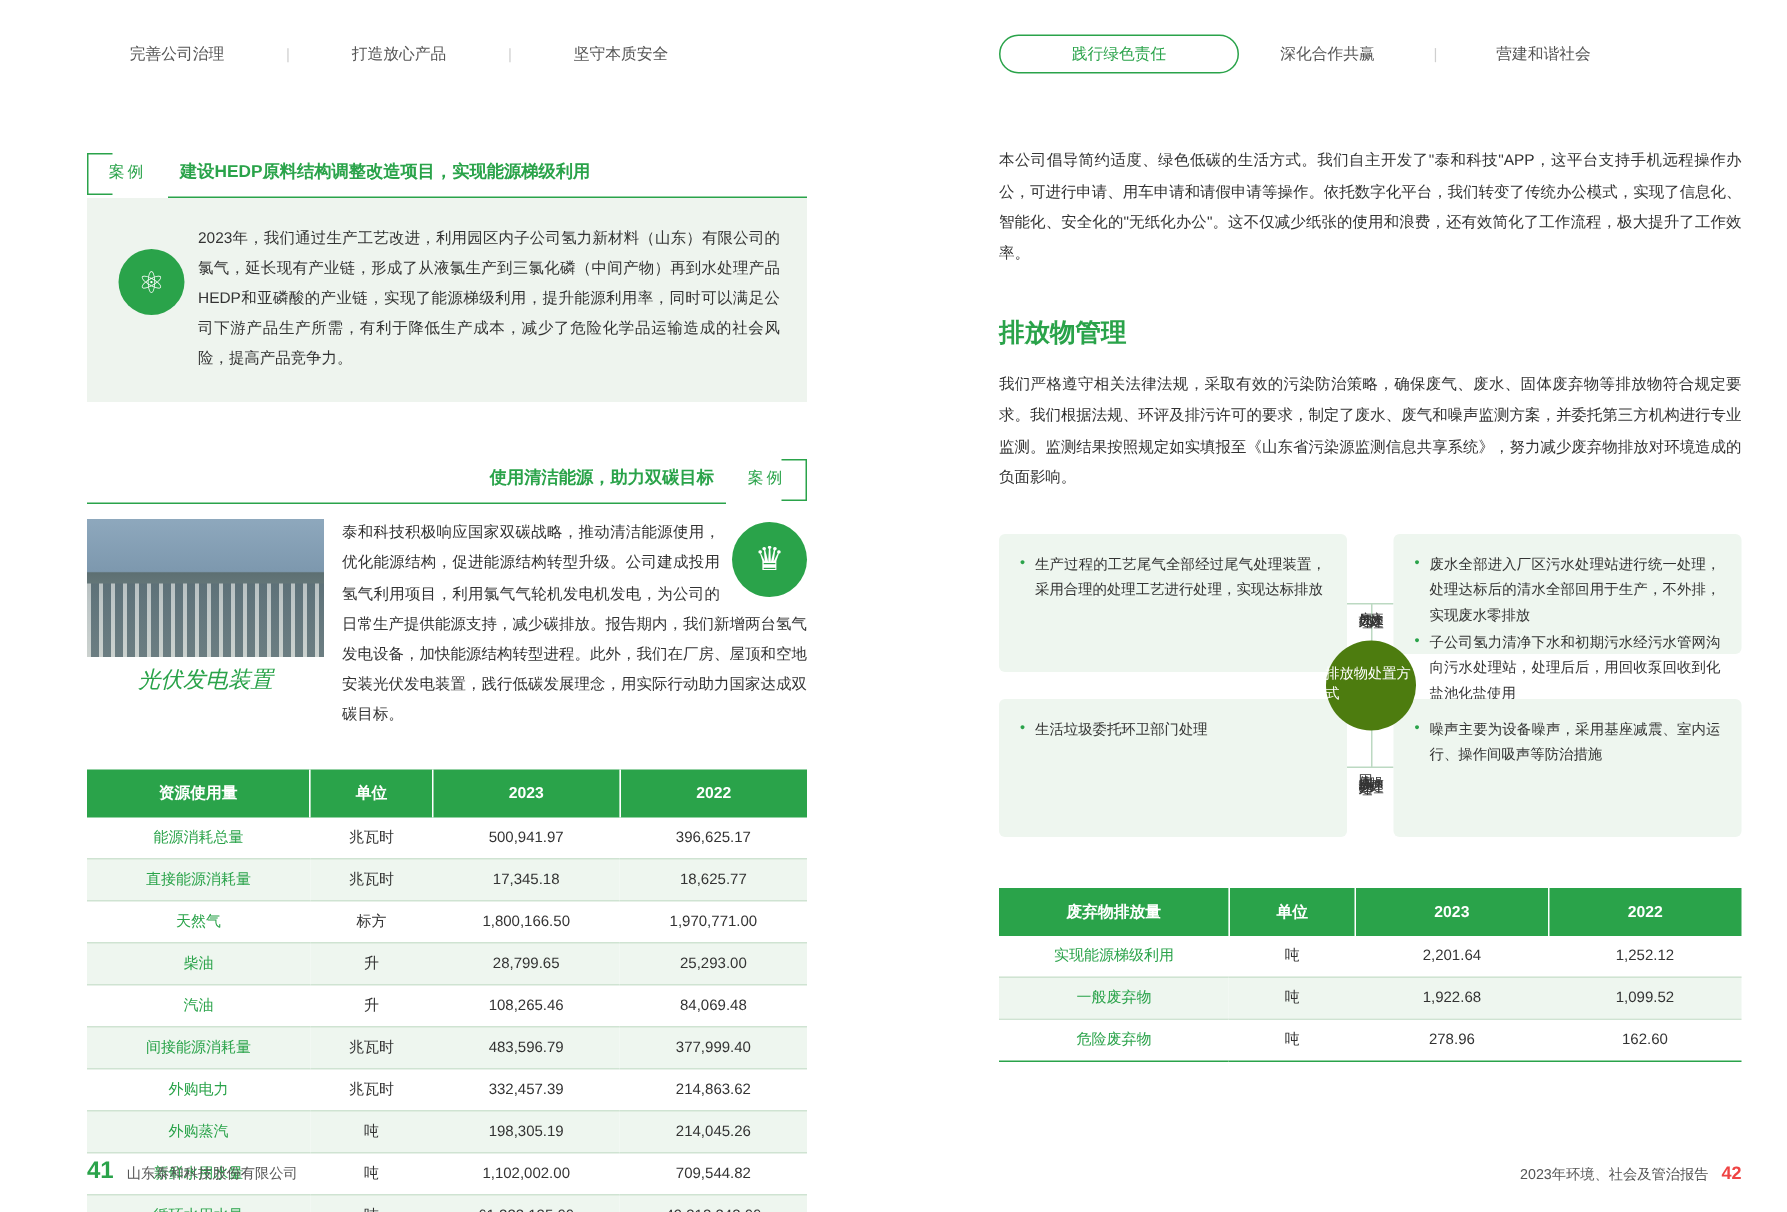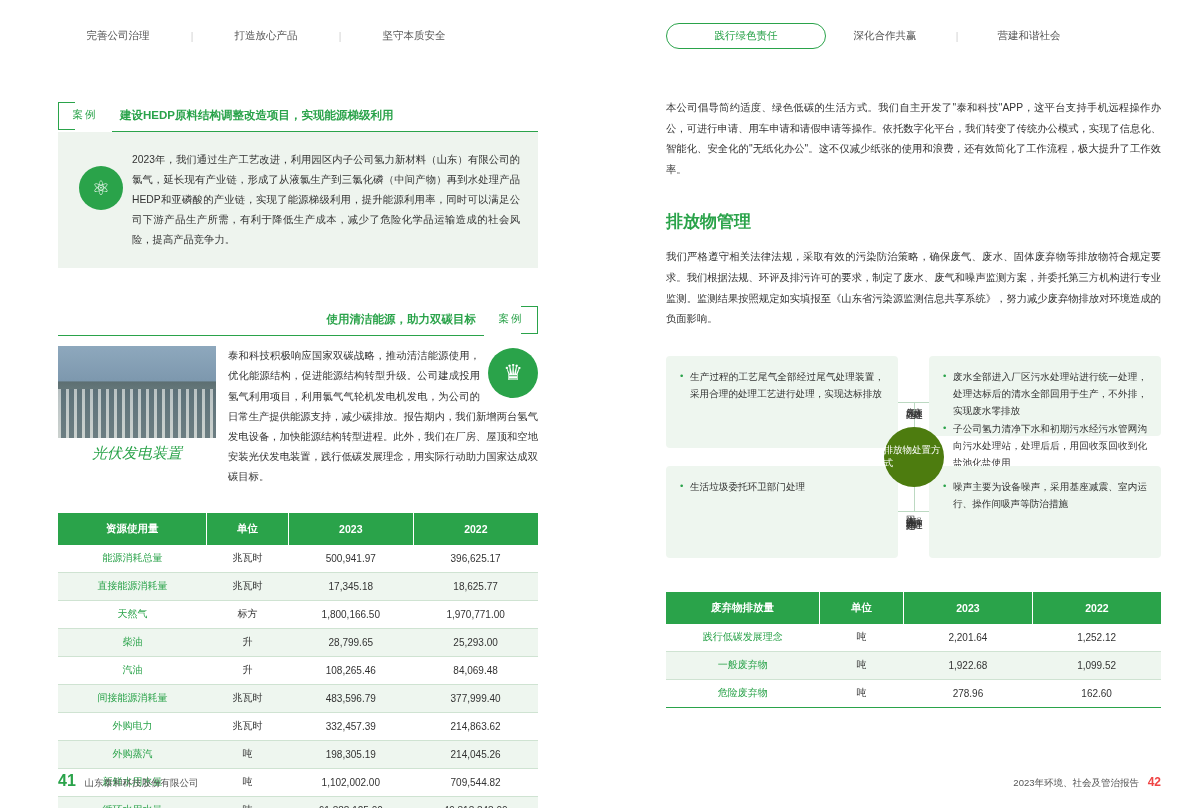--- a/index.html
+++ b/index.html
@@ -420,21 +420,21 @@
       <thead>
         <tr>
           <th style="width:31%">废弃物排放量</th>
           <th style="width:17%">单位</th>
           <th style="width:26%">2023</th>
           <th style="width:26%">2022</th>
         </tr>
       </thead>
       <tbody>
         <tr>
-          <td>践行低碳发展理念</td>
+          <td>实现能源梯级利用</td>
           <td class="num">吨</td>
           <td class="num">2,201.64</td>
           <td class="num">1,252.12</td>
         </tr>
         <tr>
           <td>一般废弃物</td>
           <td class="num">吨</td>
           <td class="num">1,922.68</td>
           <td class="num">1,099.52</td>
         </tr>

